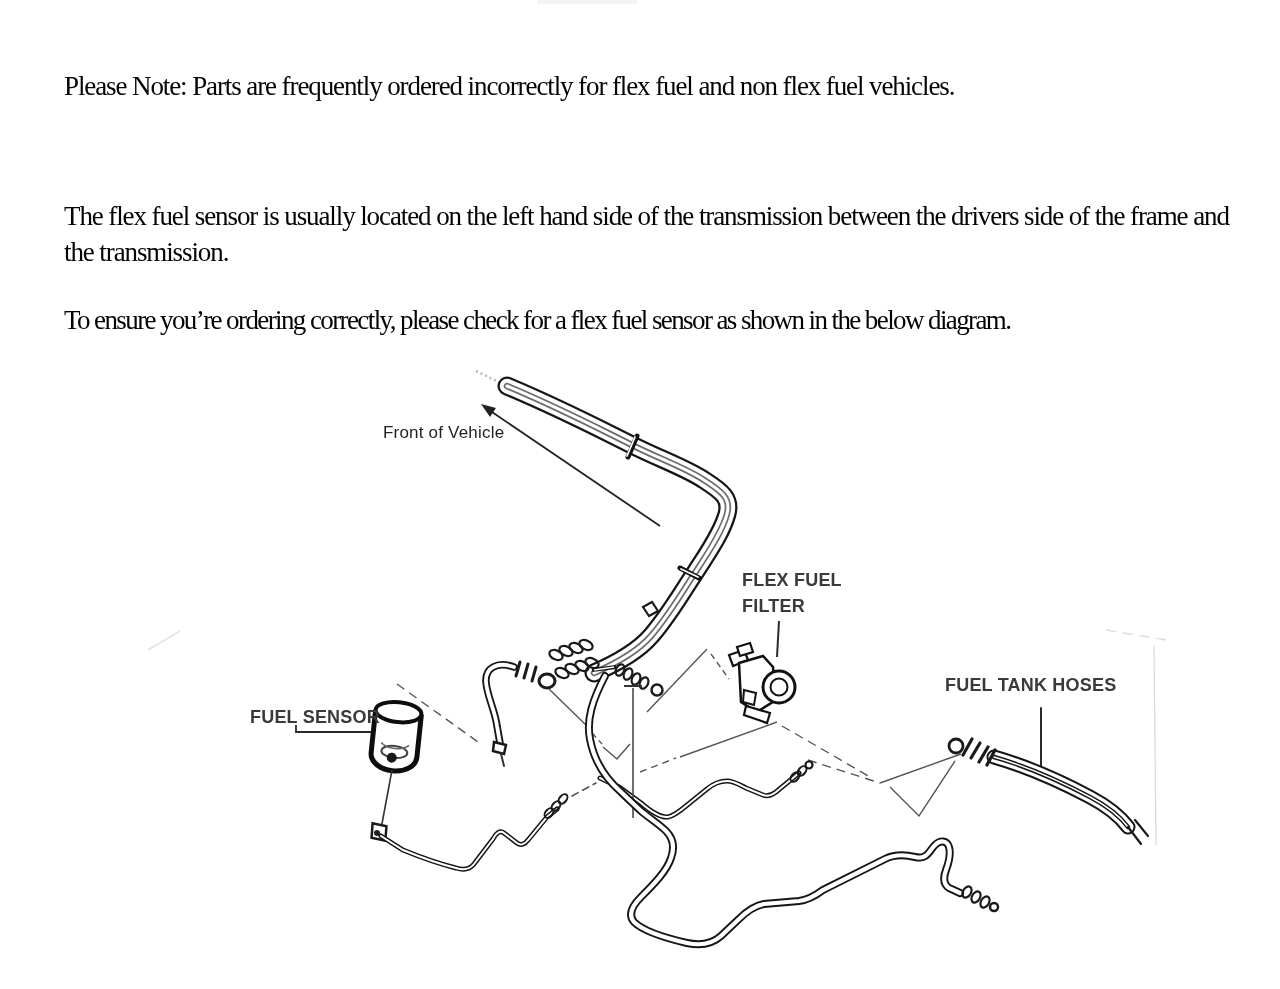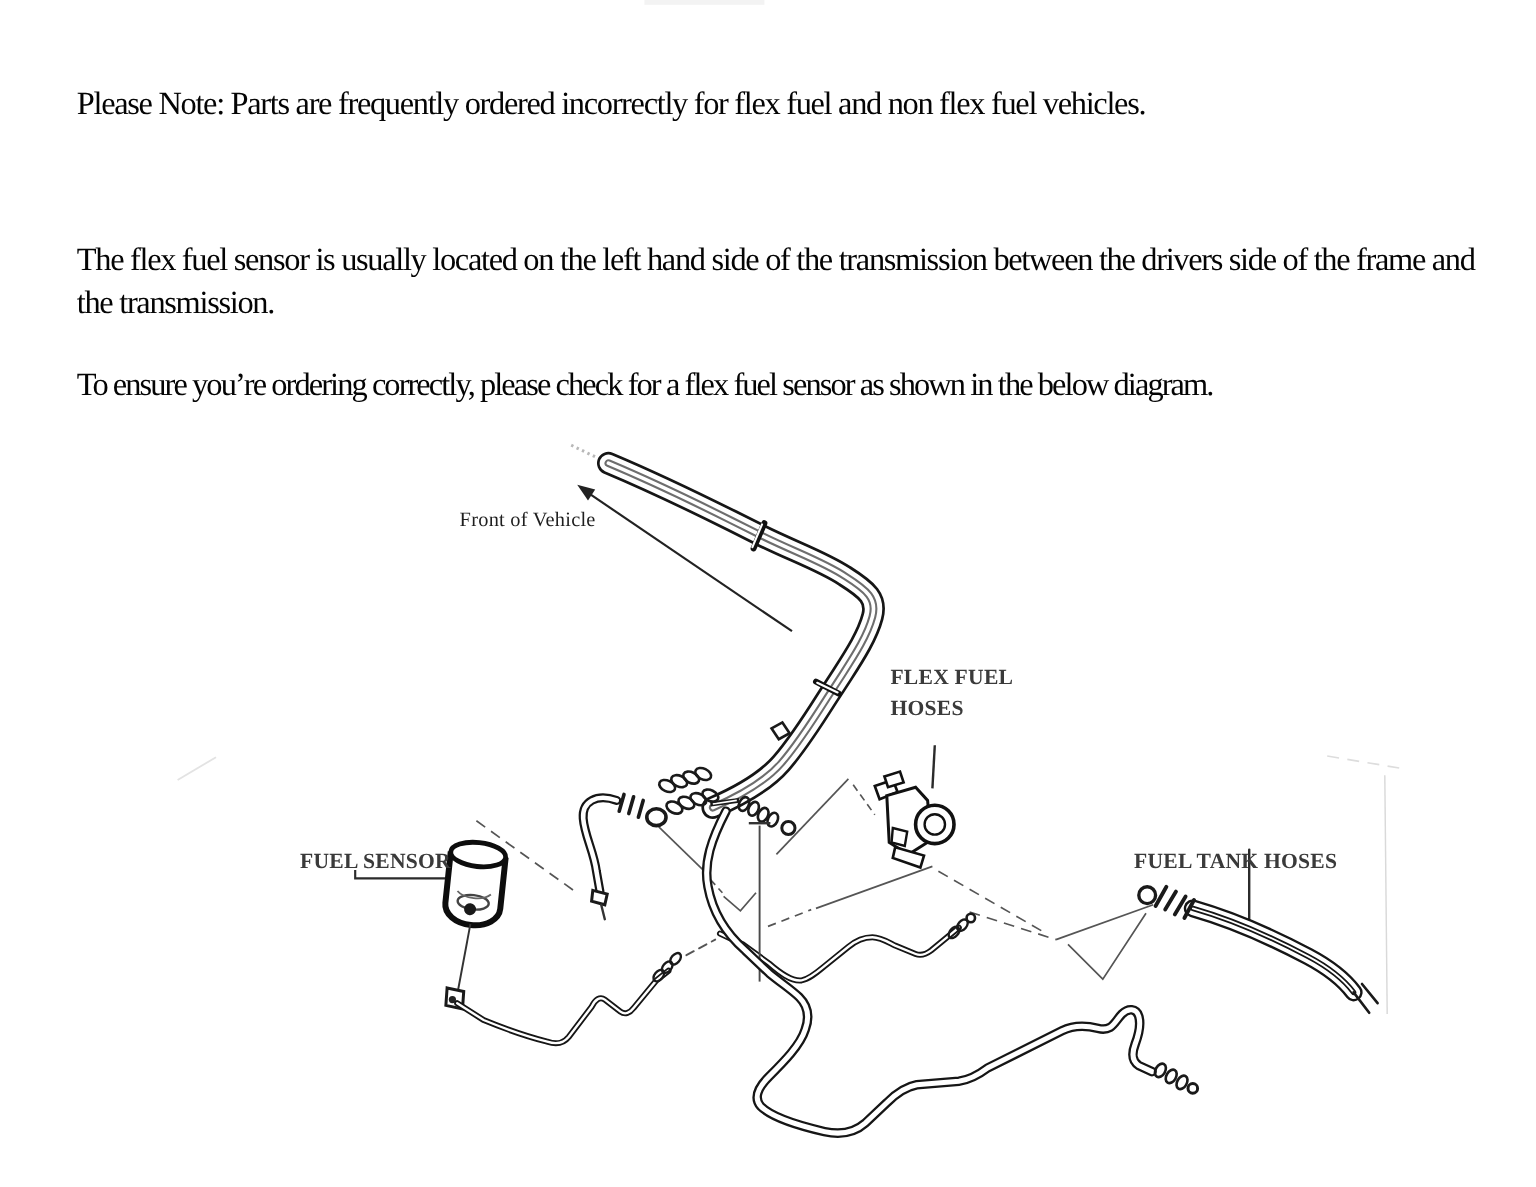--- a/index.html
+++ b/index.html
@@ -5,21 +5,21 @@
   html,body{margin:0;padding:0;background:#fff;}
   .page{position:relative;width:1236px;height:989px;background:#ffffff;overflow:hidden;
         font-family:"Liberation Serif", serif;color:#040404;}
   .scan-bar{position:absolute;left:537px;top:0;width:100px;height:4px;background:#f3f3f3;}
   .para{position:absolute;left:64px;margin:0;font-size:27px;letter-spacing:-1.1px;
         line-height:36px;white-space:nowrap;}
   .para.wrap{white-space:normal;width:1185px;}
   .para.tight{letter-spacing:-1.6px;}
   .diagram{position:absolute;left:0;top:0;width:1280px;height:989px;}
   .diagram svg{position:absolute;left:0;top:0;}
-  .dlabel{position:absolute;font-family:Liberation Serif, serif;font-weight:bold;
+  .dlabel{position:absolute;font-family:Liberation Sans, sans-serif;font-weight:bold;
           font-size:18px;color:#3a3a3a;letter-spacing:0.2px;white-space:nowrap;line-height:26px;}
   .dlabel.light{font-weight:normal;font-size:17px;color:#1f1f1f;}
 </style>
 </head>
 <body>
 
 <div class="page">
 
   <div class="scan-bar"></div>
 
@@ -172,21 +172,21 @@
         <line x1="979" y1="762" x2="988" y2="747" stroke="#1a1a1a" stroke-width="3.2"></line>
         <line x1="987" y1="765" x2="995" y2="750" stroke="#1a1a1a" stroke-width="3.2"></line>
       </g>
 
       <g>
         <polyline points="296,725 296,732 371,732" fill="none" stroke="#2b2b2b" stroke-width="1.8"></polyline>
       </g>
     </svg>
 
     <div class="dlabel light" style="left:383px;top:420px">Front of Vehicle</div>
-    <div class="dlabel" style="left:742px;top:551px">
+    <div class="dlabel" style="left:742px;top:567px">
       <div>FLEX FUEL</div>
-      <div>HOSES</div>
+      <div>FILTER</div>
     </div>
     <div class="dlabel" style="left:250px;top:704px">FUEL SENSOR</div>
-    <div class="dlabel" style="left:945px;top:704px">FUEL TANK HOSES</div>
+    <div class="dlabel" style="left:945px;top:672px">FUEL TANK HOSES</div>
   </div>
 
 </div>
 
 </body></html>

